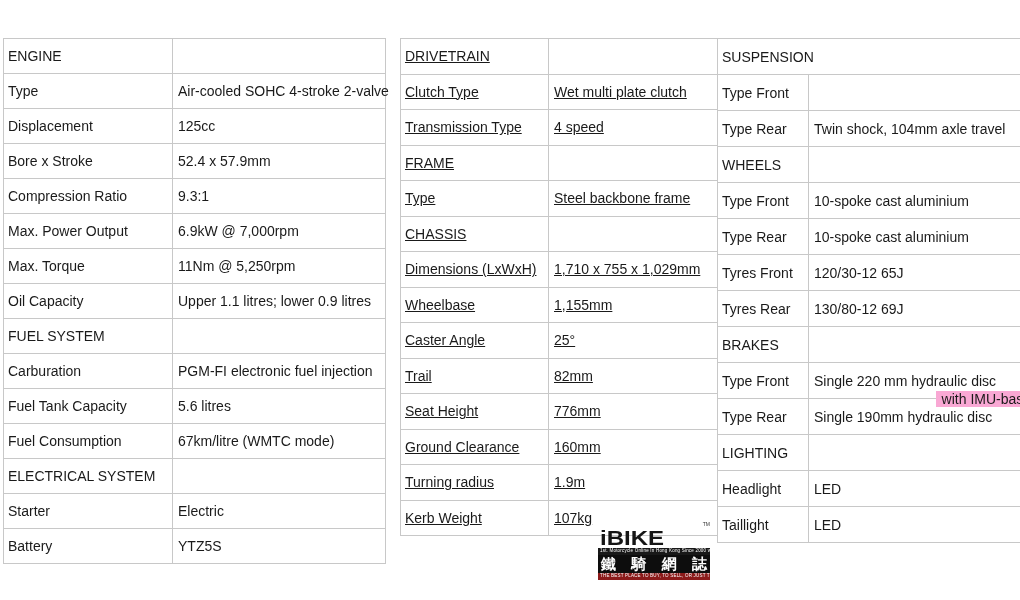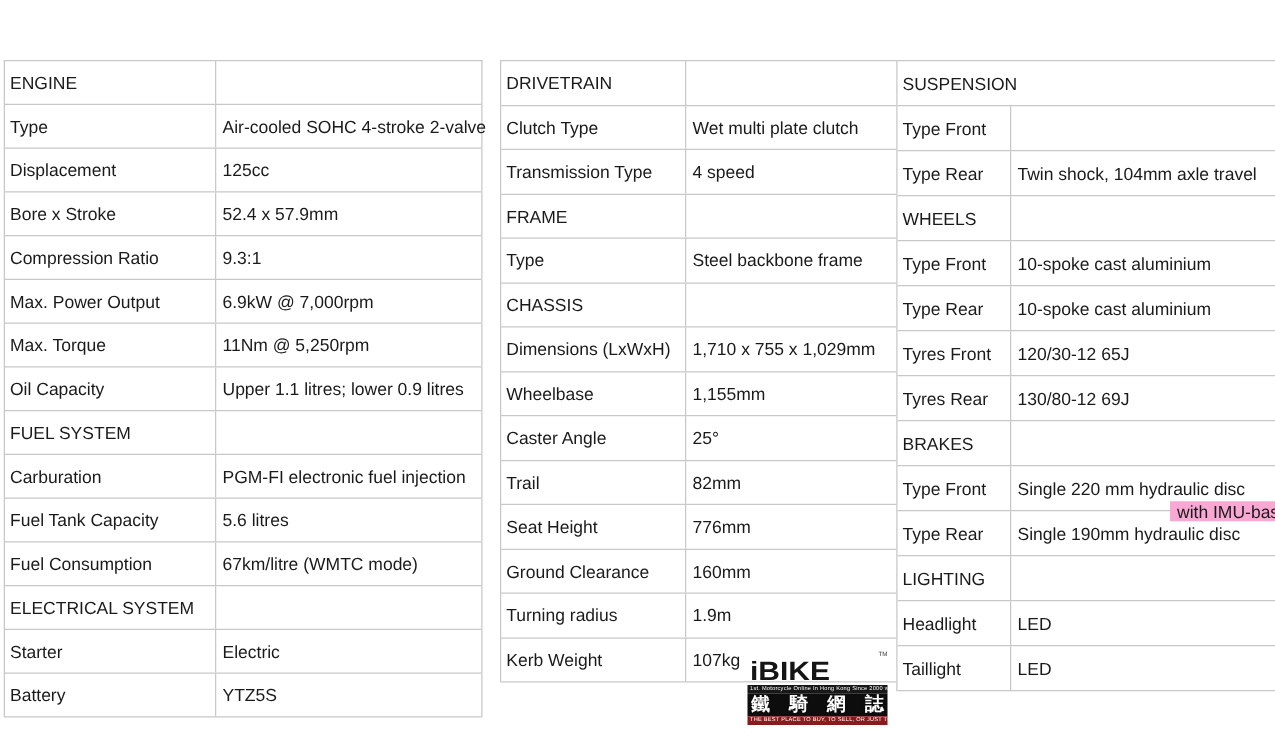--- a/index.html
+++ b/index.html
@@ -4,24 +4,23 @@
 <style>
   html,body{margin:0;padding:0;background:#fff;}
   #canvas{
     position:relative;width:1020px;height:600px;background:#fff;overflow:hidden;
     font-family:"Liberation Sans", sans-serif;color:#1a1a1a;font-size:14px;
   }
   .spec-table{
     --bc:#c8c8c8;--rh:35px;
     position:absolute;border:1px solid var(--bc);border-bottom:none;background:#fff;
     box-sizing:border-box;
-    margin-top:10px;
   }
   .t-left  {left:3px;  top:38px;width:383px;--lw:169px;--rh:35px;}
-  .t-mid   {left:400px;top:38px;width:372px;--lw:148px;--rh:35.5px;}
+  .t-mid   {left:400px;top:38px;width:372px;text-decoration:underline;--lw:148px;--rh:35.5px;}
   .t-right {left:717px;top:38px;width:356px;--lw:91px; --rh:36px;}
   .row{display:flex;height:var(--rh);border-bottom:1px solid var(--bc);box-sizing:border-box;}
   .cell{display:flex;align-items:center;box-sizing:border-box;overflow:visible;white-space:nowrap;}
   .cell.label{width:var(--lw);border-right:1px solid var(--bc);padding-left:4px;flex:none;}
   .cell.value{flex:1;padding-left:5px;position:relative;}
   .row.span .cell.label{width:100%;border-right:none;}
   .value2{
     position:absolute;right:0;bottom:-9px;background:#f9a8d4;padding:0 2px 0 6px;
     font-size:14px;line-height:16px;
   }

